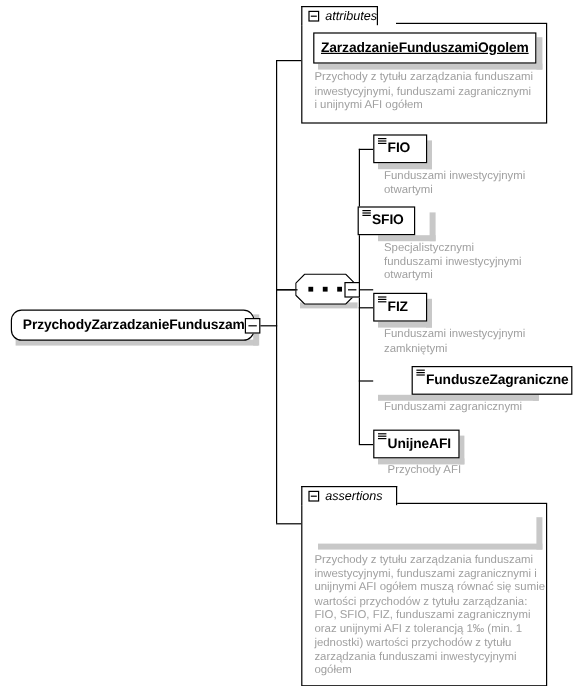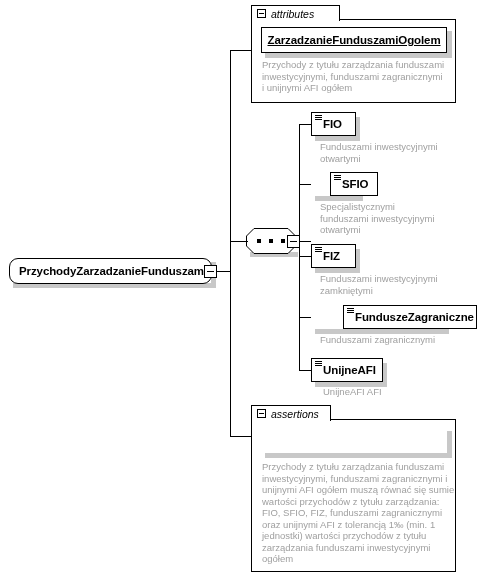--- a/index.html
+++ b/index.html
@@ -248,21 +248,21 @@
   <div class="root-node" style="left:9px; top:258px; width:203px; height:26px;">
     <span class="root-label">PrzychodyZarzadzanieFunduszam...</span>
   </div>
 
   <div class="expander" style="left:204px; top:265px;"></div>
 
 
   <div class="section-box" style="left:251px; top:19px; width:205px; height:84px;"></div>
 
   <div class="tab-mask" style="left:252px; top:18px; width:78px; height:3px;"></div>
-  <div class="section-tab" style="left:251px; top:5px; width:89px; height:16px;">
+  <div class="section-tab" style="left:251px; top:5px; width:64px; height:16px;">
     <span class="toggle"></span>
     <span class="tab-text">attributes</span>
   </div>
 
   <div class="shadow" style="left:265px; top:53px; width:187px; height:5px;"></div>
   <div class="shadow" style="left:447px; top:31px; width:5px; height:27px;"></div>
   <div class="inner-box" style="left:261px; top:27px; width:186px; height:26px;">
     <span class="inner-label">ZarzadzanieFunduszamiOgolem</span>
   </div>
 
@@ -294,21 +294,21 @@
         <i></i>
         <i></i>
     </span>
     <span class="el-label">FIO</span>
   </div>
   <div class="anno" style="left:320px; top:141px; width:160px;">Funduszami inwestycyjnymi
 otwartymi</div>
 
   <div class="shadow" style="left:315px; top:196px; width:48px; height:5px;"></div>
   <div class="shadow" style="left:358px; top:177px; width:5px; height:24px;"></div>
-  <div class="el-node" style="left:330px; top:172px; width:48px; height:24px;">
+  <div class="el-node" style="left:298px; top:172px; width:48px; height:24px;">
     <span class="lines-icon">
       <i></i>
         <i></i>
         <i></i>
     </span>
     <span class="el-label">SFIO</span>
   </div>
   <div class="anno" style="left:320px; top:201px; width:160px;">Specjalistycznymi
 funduszami inwestycyjnymi
 otwartymi</div>
@@ -341,21 +341,21 @@
   <div class="shadow" style="left:315px; top:382px; width:72px; height:5px;"></div>
   <div class="shadow" style="left:382px; top:363px; width:5px; height:24px;"></div>
   <div class="el-node" style="left:311px; top:358px; width:72px; height:24px;">
     <span class="lines-icon">
       <i></i>
         <i></i>
         <i></i>
     </span>
     <span class="el-label">UnijneAFI</span>
   </div>
-  <div class="anno" style="left:323px; top:386px; width:160px;">UnijneAFI AFI</div>
+  <div class="anno" style="left:323px; top:386px; width:160px;">Przychody AFI</div>
 
   <div class="section-box" style="left:251px; top:419px; width:205px; height:153px;"></div>
   <div class="tab-mask" style="left:252px; top:418px; width:78px; height:3px;"></div>
   <div class="section-tab" style="left:251px; top:405px; width:80px; height:16px;">
     <span class="toggle"></span>
     <span class="tab-text">assertions</span>
   </div>
 
   <div class="shadow" style="left:265px; top:453px; width:187px; height:5px;"></div>
   <div class="shadow" style="left:447px; top:431px; width:5px; height:27px;"></div>

